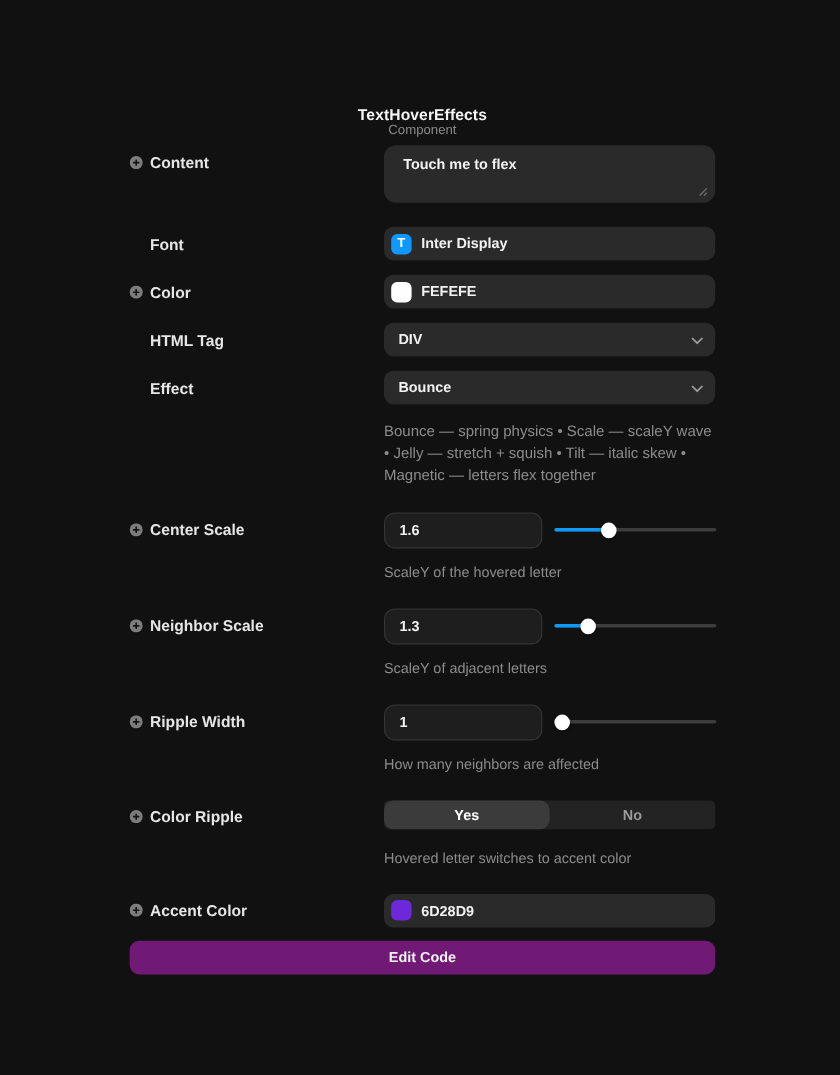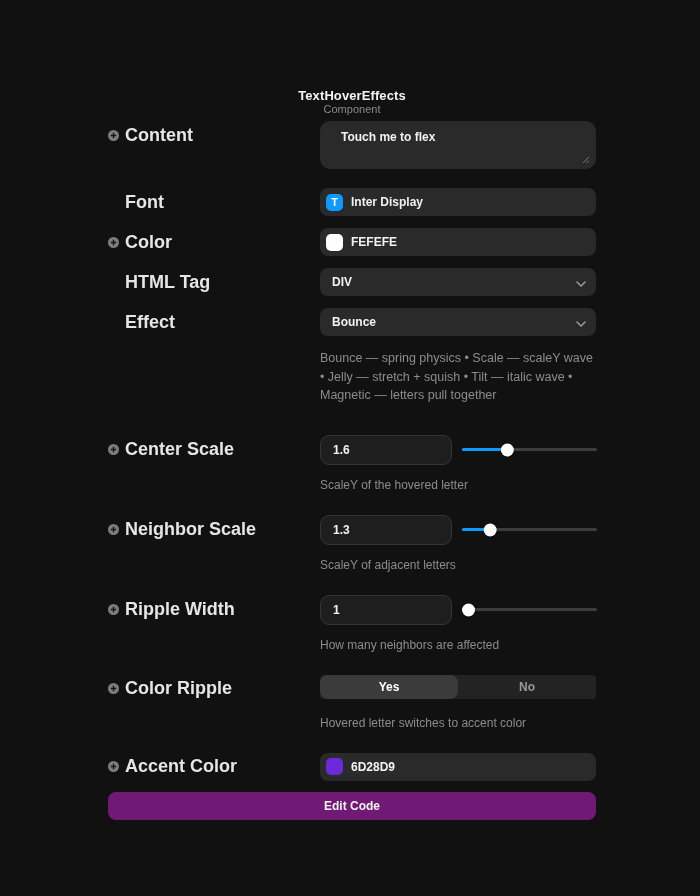--- a/index.html
+++ b/index.html
@@ -9,25 +9,25 @@
 
   .header { margin-top:88px; height:16px; display:flex; justify-content:space-between; align-items:center;flex-direction:column; }
   .title { font-size:13px; font-weight:700; color:#f5f5f5; letter-spacing:.1px; }
   .badge { font-size:11px; color:#8a8a8a; }
 
   .row { display:flex; align-items:flex-start; }
   .label-col { width:212px; flex:none; display:flex; align-items:center; gap:6px; height:28px; }
   .label-col.tall { height:30px; }
   .plus { width:11px; height:11px; flex:none; display:flex; }
   .plus.empty { visibility:hidden; }
-  .lbl { font-size:18px; font-weight:600; color:#e6e6e6; }
+  .lbl { font-size:13px; font-weight:600; color:#e6e6e6; }
   .control-col { width:276px; flex:none; }
 
   .textarea { width:276px; height:48px; background:#2a2a2a; border-radius:10px;
-              padding:9px 21px; position:relative; resize:none; border:none;
+              padding:9px 16px; position:relative; resize:none; border:none;
               color:#f2f2f2; font-size:12px; font-weight:600; font-family:"Liberation Sans", sans-serif; }
   .resize-grip { position:absolute; right:6px; bottom:5px; }
   .content-wrap { position:relative; width:276px; }
 
   .bar { width:276px; height:28px; background:#2a2a2a; border-radius:8px;
          display:flex; align-items:center; padding:0 10px 0 6px; gap:8px; cursor:pointer; }
   .bar .bar-text { font-size:12px; font-weight:600; color:#f2f2f2; }
   .bar.padded { padding-left:12px; }
   .chip { width:17px; height:17px; border-radius:5px; flex:none;
           display:flex; align-items:center; justify-content:center; }
@@ -53,21 +53,21 @@
   .segmented { width:276px; height:24px; background:#232323; border-radius:4px; display:flex; }
   .segment { flex:1; display:flex; align-items:center; justify-content:center;
              font-size:12px; font-weight:600; color:#9a9a9a; border-radius:8px; cursor:pointer; }
   .segment.selected { background:#3b3b3b; color:#ffffff; }
 
   .edit-btn { margin-top:11px; width:488px; height:28px; background:#701a75; border:none;
               border-radius:8px; color:#f2f2f2; font-size:12px; font-weight:700;
               font-family:"Liberation Sans", sans-serif; cursor:pointer; }
 
   .mt17{margin-top:17px}.mt15{margin-top:15px}.mt12{margin-top:12px}
-  .mt19{margin-top:30px}.mt23{margin-top:23px}
+  .mt19{margin-top:21px}.mt23{margin-top:23px}
 </style>
 </head>
 <body>
 
 <div id="panel">
 
   
   <div class="header">
     <span class="title">TextHoverEffects</span>
     <span class="badge">Component</span>
@@ -158,21 +158,21 @@
         <span class="spacer"></span>
         <span>
           <svg width="10" height="6" viewBox="0 0 10 6">
               <path d="M1 1l4 4 4-4" stroke="#999" stroke-width="1.5" fill="none" stroke-linecap="round"></path>
             </svg>
         </span>
       </div>
     </div>
   </div>
 
-  <div class="description">Bounce — spring physics • Scale — scaleY wave • Jelly — stretch + squish • Tilt — italic wave • Magnetic — letters pull together</div>
+  <div class="description">Bounce — spring physics • Scale — scaleY wave • Jelly — stretch + squish • Tilt — italic skew • Magnetic — letters flex together</div>
 
   
   <div class="row mt19">
     <div class="label-col tall">
       <span class="plus">
         <svg width="11" height="11" viewBox="0 0 12 12">
             <circle cx="6" cy="6" r="6" fill="#7d7d7d"></circle>
             <path d="M6 3.1v5.8M3.1 6h5.8" stroke="#141414" stroke-width="1.5"></path>
           </svg>
       </span>

